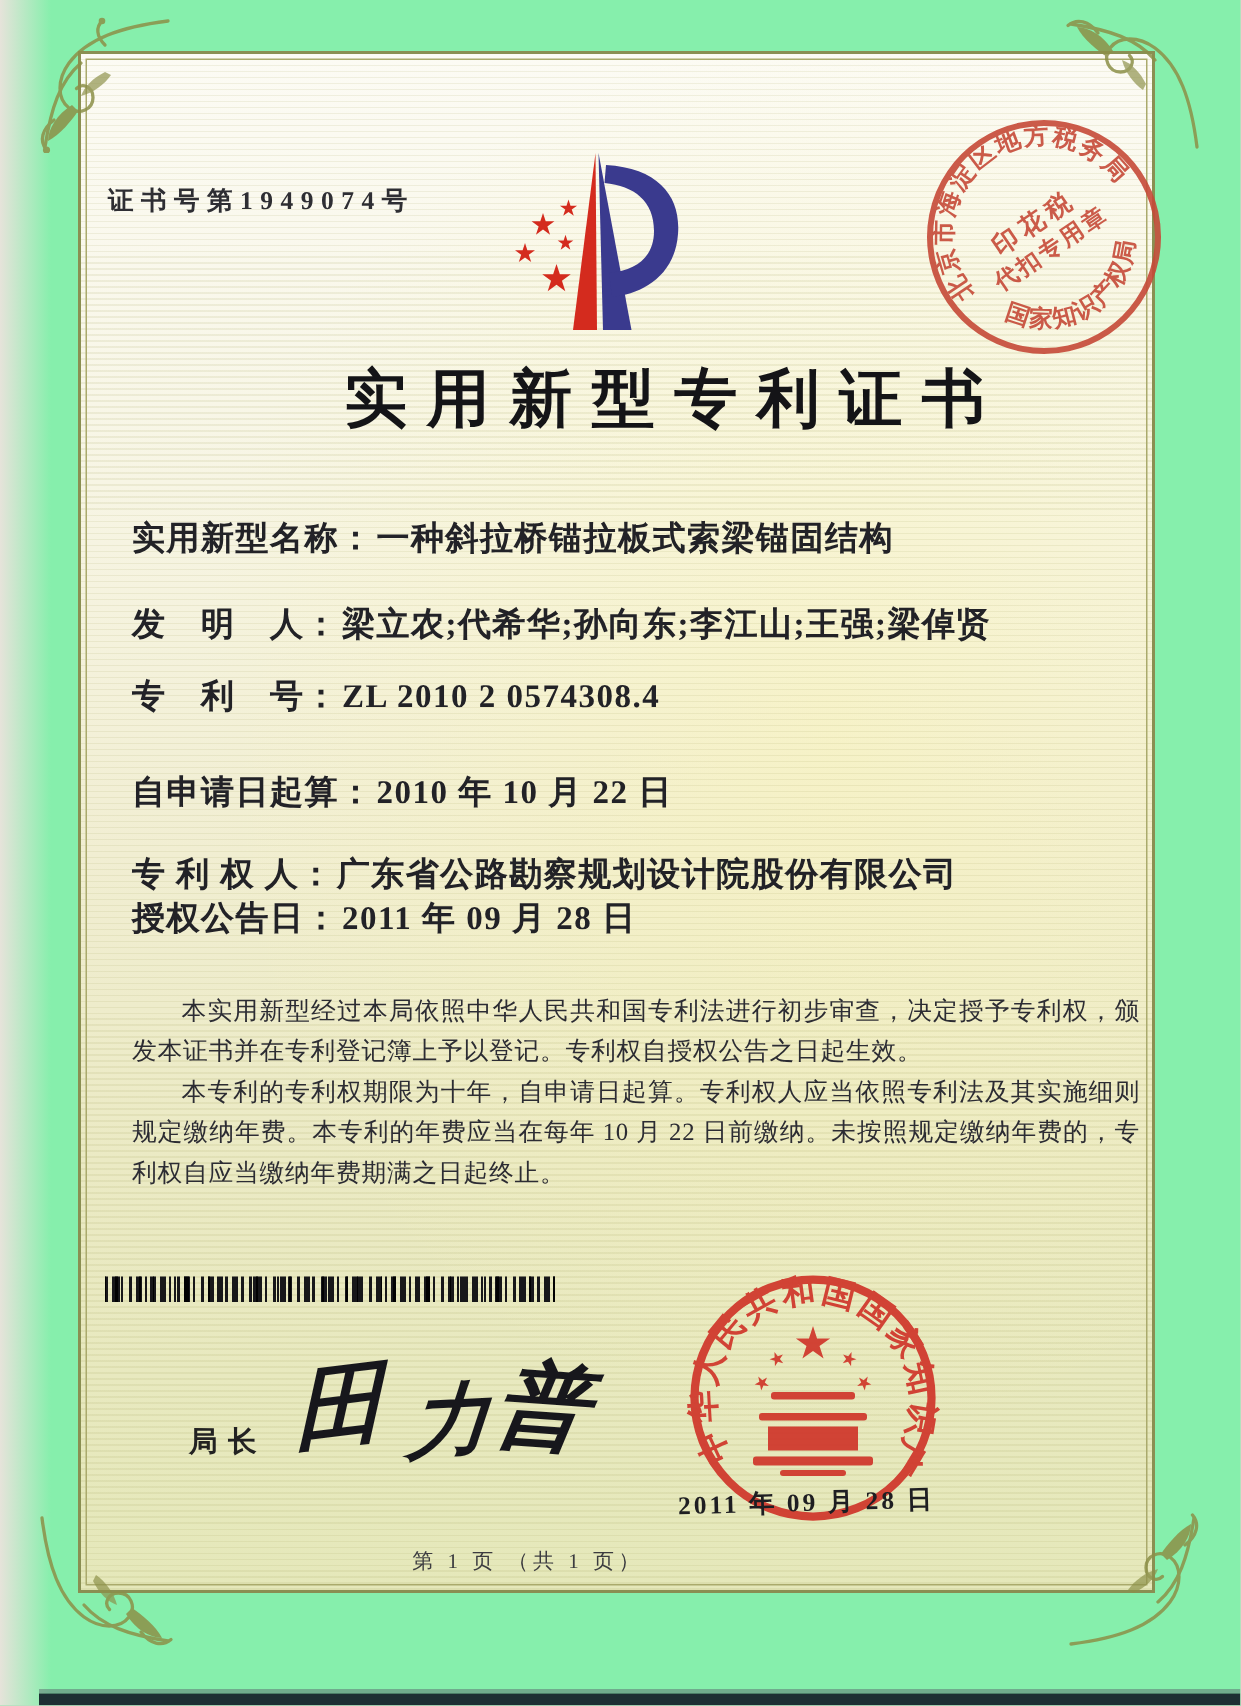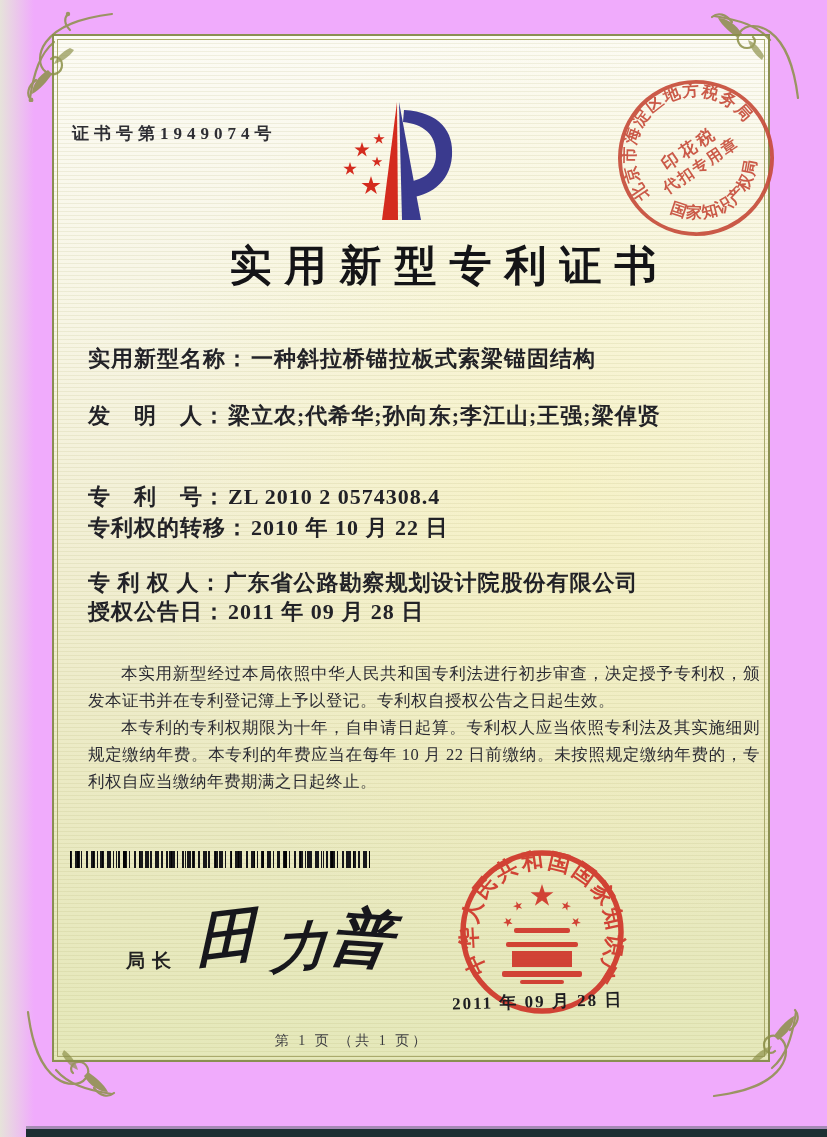--- a/index.html
+++ b/index.html
@@ -1,18 +1,18 @@
 <!DOCTYPE html>
 <html><head>
 <meta charset="utf-8">
 <style>
   html,body{margin:0;padding:0;background:#d8d5ce;}
   .page{
     position:relative;width:827px;height:1137px;margin:0 auto;overflow:hidden;
-    background:#f0abfc;
+    background:#86efac;
     font-family:"Liberation Serif","DejaVu Serif",serif;
     color:#26262b;
   }
   
   .edge-left{position:absolute;left:0;top:0;bottom:0;width:34px;
     background:linear-gradient(90deg,#e6e3da,rgba(251,250,245,0));}
   .edge-bottom{position:absolute;left:26px;right:0;bottom:0;height:8px;background:#1d2f33;}
   .edge-bottom2{position:absolute;left:26px;right:0;bottom:8px;height:3px;background:#5a6a6d;opacity:.5;}
 
   
@@ -35,21 +35,21 @@
     letter-spacing:5px;color:#2e2e33;}
 
   .logo{position:absolute;left:328px;top:96px;width:140px;height:132px;}
 
   .title{position:absolute;left:52px;top:238px;width:782px;text-align:center;
     font-size:42px;font-weight:700;letter-spacing:13px;color:#141417;text-indent:13px;}
 
   .fields{position:absolute;left:88px;top:0;width:672px;}
   .frow{position:absolute;left:0;font-size:22px;font-weight:600;letter-spacing:1px;color:#222227;white-space:nowrap;}
   .frow .lab{margin-right:2px;}
-  .f0{top:344px;} .f1{top:401px;} .f2{top:482px;} .f3{top:513px;} .f4{top:568px;} .f5{top:597px;text-align:right;}
+  .f0{top:344px;} .f1{top:401px;} .f2{top:449px;} .f3{top:513px;} .f4{top:568px;} .f5{top:597px;text-align:right;}
 
   .paras{position:absolute;left:88px;top:660px;width:672px;font-size:16.5px;
     line-height:27px;letter-spacing:.5px;color:#2c2c33;text-align:justify;}
   .paras p{margin:0;text-indent:2em;}
 
   .barcode{position:absolute;left:70px;top:851px;width:302px;height:17px;
     background:
       repeating-linear-gradient(90deg,#17171a 0 2px,transparent 2px 5px,#17171a 5px 9px,transparent 9px 11px,#17171a 11px 12px,transparent 12px 16px),
       repeating-linear-gradient(90deg,#17171a 0 1px,transparent 1px 7px,#17171a 7px 10px,transparent 10px 23px);
     background-blend-mode:multiply;}
@@ -170,21 +170,21 @@
     <div class="frow f0">
       <span class="lab">实用新型名称：</span><span class="val">一种斜拉桥锚拉板式索梁锚固结构</span>
     </div>
     <div class="frow f1">
       <span class="lab">发　明　人：</span><span class="val">梁立农;代希华;孙向东;李江山;王强;梁倬贤</span>
     </div>
     <div class="frow f2">
       <span class="lab">专　利　号：</span><span class="val">ZL 2010 2 0574308.4</span>
     </div>
     <div class="frow f3">
-      <span class="lab">专利权的转移：</span><span class="val">2010 年 10 月 22 日</span>
+      <span class="lab">自申请日起算：</span><span class="val">2010 年 10 月 22 日</span>
     </div>
     <div class="frow f4">
       <span class="lab">专 利 权 人：</span><span class="val">广东省公路勘察规划设计院股份有限公司</span>
     </div>
     <div class="frow f5">
       <span class="lab">授权公告日：</span><span class="val">2011 年 09 月 28 日</span>
     </div>
   </div>
 
   <div class="paras">

